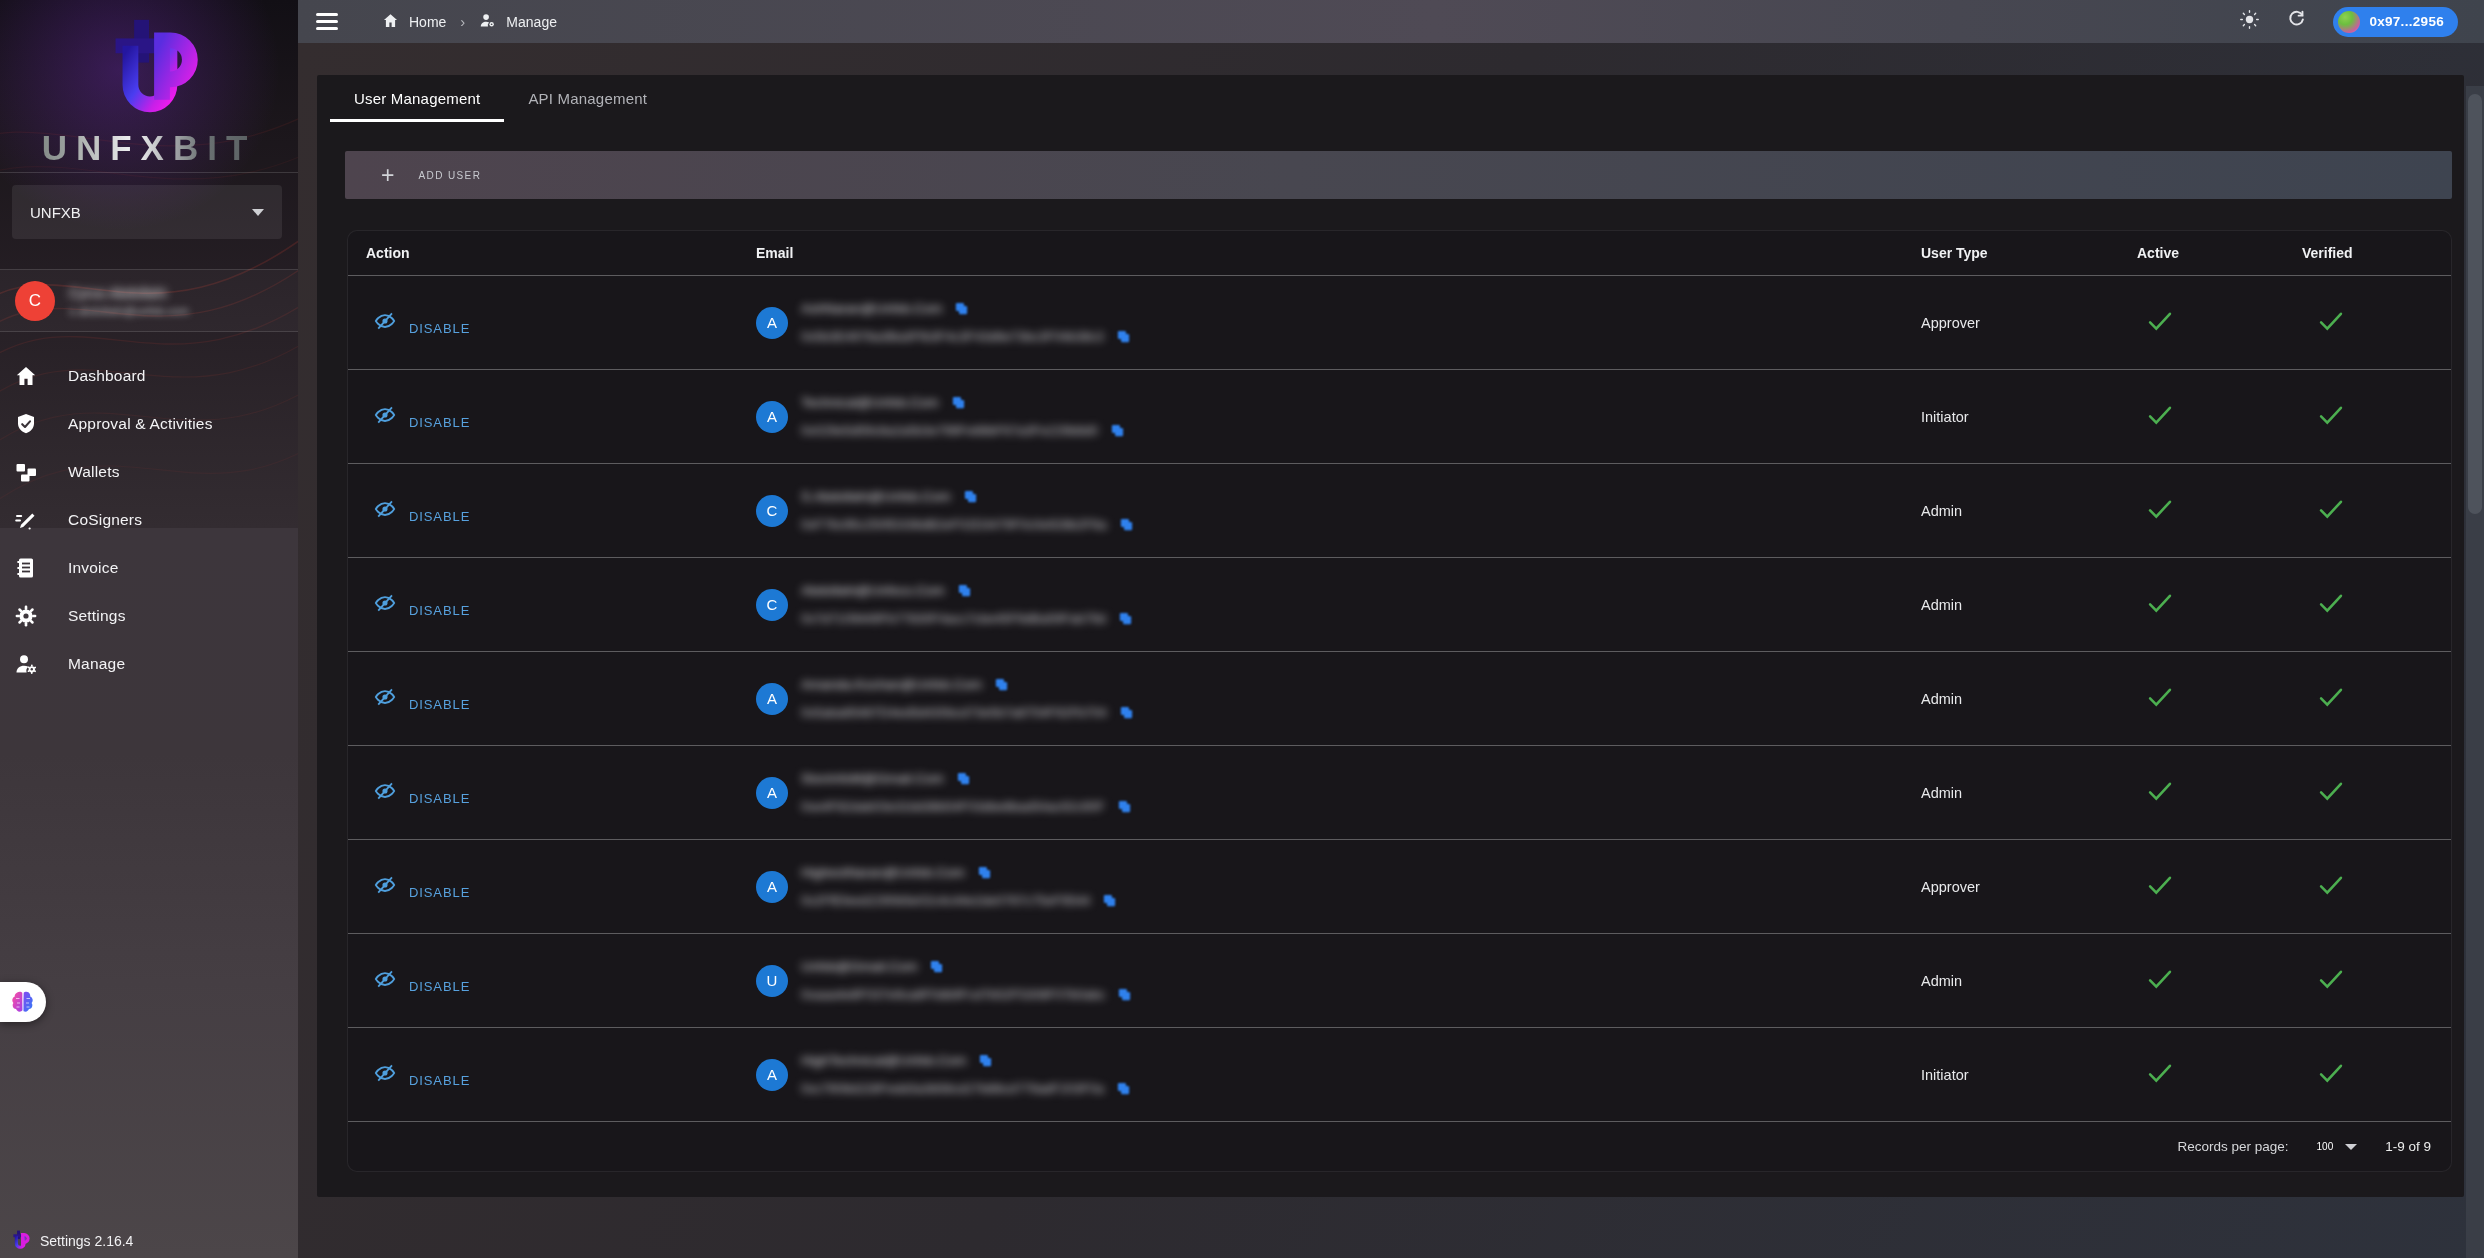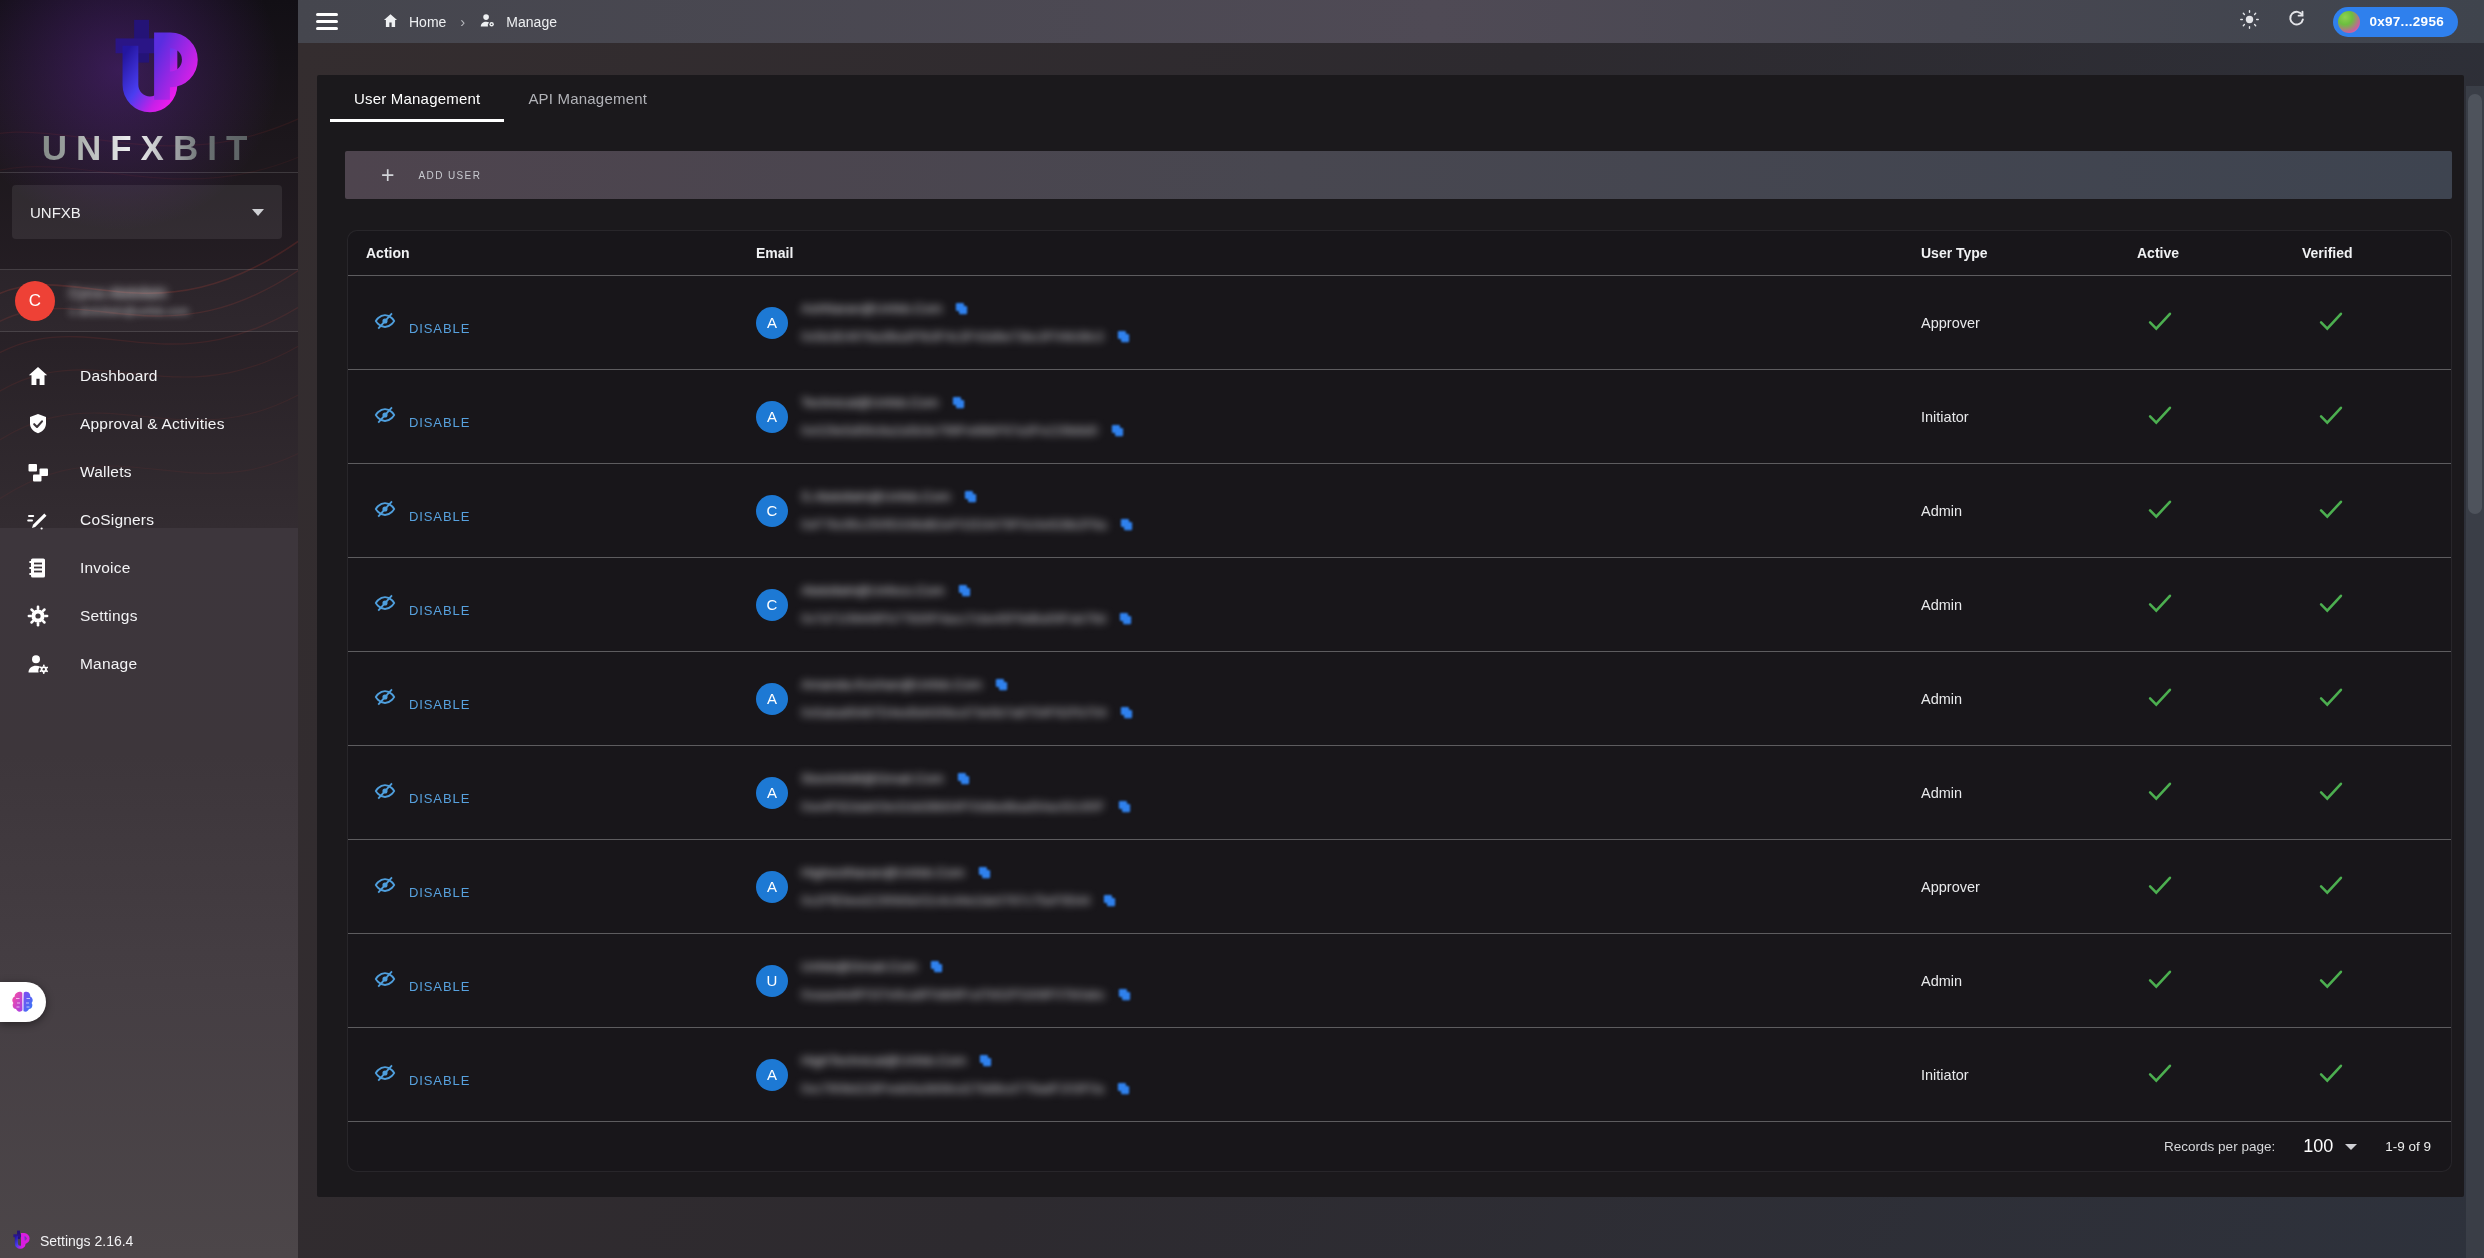--- a/index.html
+++ b/index.html
@@ -22,21 +22,21 @@
     padding:0 18px;box-sizing:border-box;color:#f0f0f2;font-size:15px;}
   .caret{width:0;height:0;border-left:6px solid transparent;border-right:6px solid transparent;
     border-top:7px solid #cfd0d4;}
   .user-row{position:absolute;top:269px;left:0;right:0;height:63px;display:flex;align-items:center;
     gap:14px;padding:0 15px;box-sizing:border-box;background:rgba(255,255,255,.035);
     border-top:1px solid rgba(255,255,255,.12);border-bottom:1px solid rgba(255,255,255,.12);}
   .u-avatar{width:40px;height:40px;border-radius:50%;background:#ee4136;color:#fff;flex:none;
     display:flex;align-items:center;justify-content:center;font-size:17px;}
   .u-name{font-size:14px;color:#ececee;filter:blur(4px);}
   .u-mail{font-size:11.5px;color:#c7c8cb;margin-top:4px;filter:blur(3.5px);}
-  .nav{position:absolute;top:352px;left:0;right:0;margin-left:12px;}
+  .nav{position:absolute;top:352px;left:0;right:0;}
   .nav-item{height:48px;display:flex;align-items:center;padding-left:13px;cursor:pointer;}
   .nav-ic{width:26px;height:26px;flex:none;display:flex;align-items:center;justify-content:center;}
   .nav-lb{margin-left:29px;font-size:15.5px;color:#f3f3f5;letter-spacing:.2px;}
   .version{position:absolute;bottom:7px;left:9px;display:flex;align-items:center;gap:9px;
     color:#f2f2f4;font-size:14px;}
 
   
   .topbar{position:absolute;left:298px;top:0;right:0;height:43px;display:flex;align-items:center;
     background:linear-gradient(90deg,#45464e 0%,#4f4a55 52%,#3f444d 100%);}
   .burger{margin-left:18px;display:flex;flex-direction:column;gap:4px;cursor:pointer;}
@@ -83,21 +83,21 @@
   .etext{font-size:13.5px;color:#e3e3e6;filter:blur(4px);}
   .atext{font-size:13px;color:#cfcfd3;filter:blur(4px);}
   .copy{display:flex;filter:blur(1px);cursor:pointer;}
   .cell-utype{font-size:14.5px;color:#e8e9eb;padding-left:5px;}
   .cell-active{padding-left:9px;}
   .cell-verified{padding-left:15px;}
   .tfoot{height:49px;border-top:1px solid rgba(255,255,255,.30);display:flex;align-items:center;
     justify-content:flex-end;gap:28px;padding-right:20px;}
   .rpp-lb{color:#d6d7da;font-size:13.5px;}
   .rpp-sel{display:flex;align-items:center;gap:12px;cursor:pointer;}
-  .rpp-val{color:#ffffff;font-size:18px;}
+  .rpp-val{color:#ffffff;font-size:10px;}
   .rpp-caret{width:0;height:0;border-left:6px solid transparent;border-right:6px solid transparent;
     border-top:6px solid #cfd0d4;}
   .range-lb{color:#eceded;font-size:13.5px;}
 
   .scrolltrack{position:absolute;right:0;top:43px;bottom:0;width:18px;background:#3a3e47;}
   .scrollthumb{position:absolute;left:2px;right:2px;top:8px;height:420px;background:#4e535c;border-radius:8px;}
 
   .assist-pill{position:absolute;left:0;top:982px;width:46px;height:40px;background:#ffffff;
     border-radius:0 20px 20px 0;box-shadow:0 2px 8px rgba(0,0,0,.45);display:flex;align-items:center;
     justify-content:center;cursor:pointer;}

